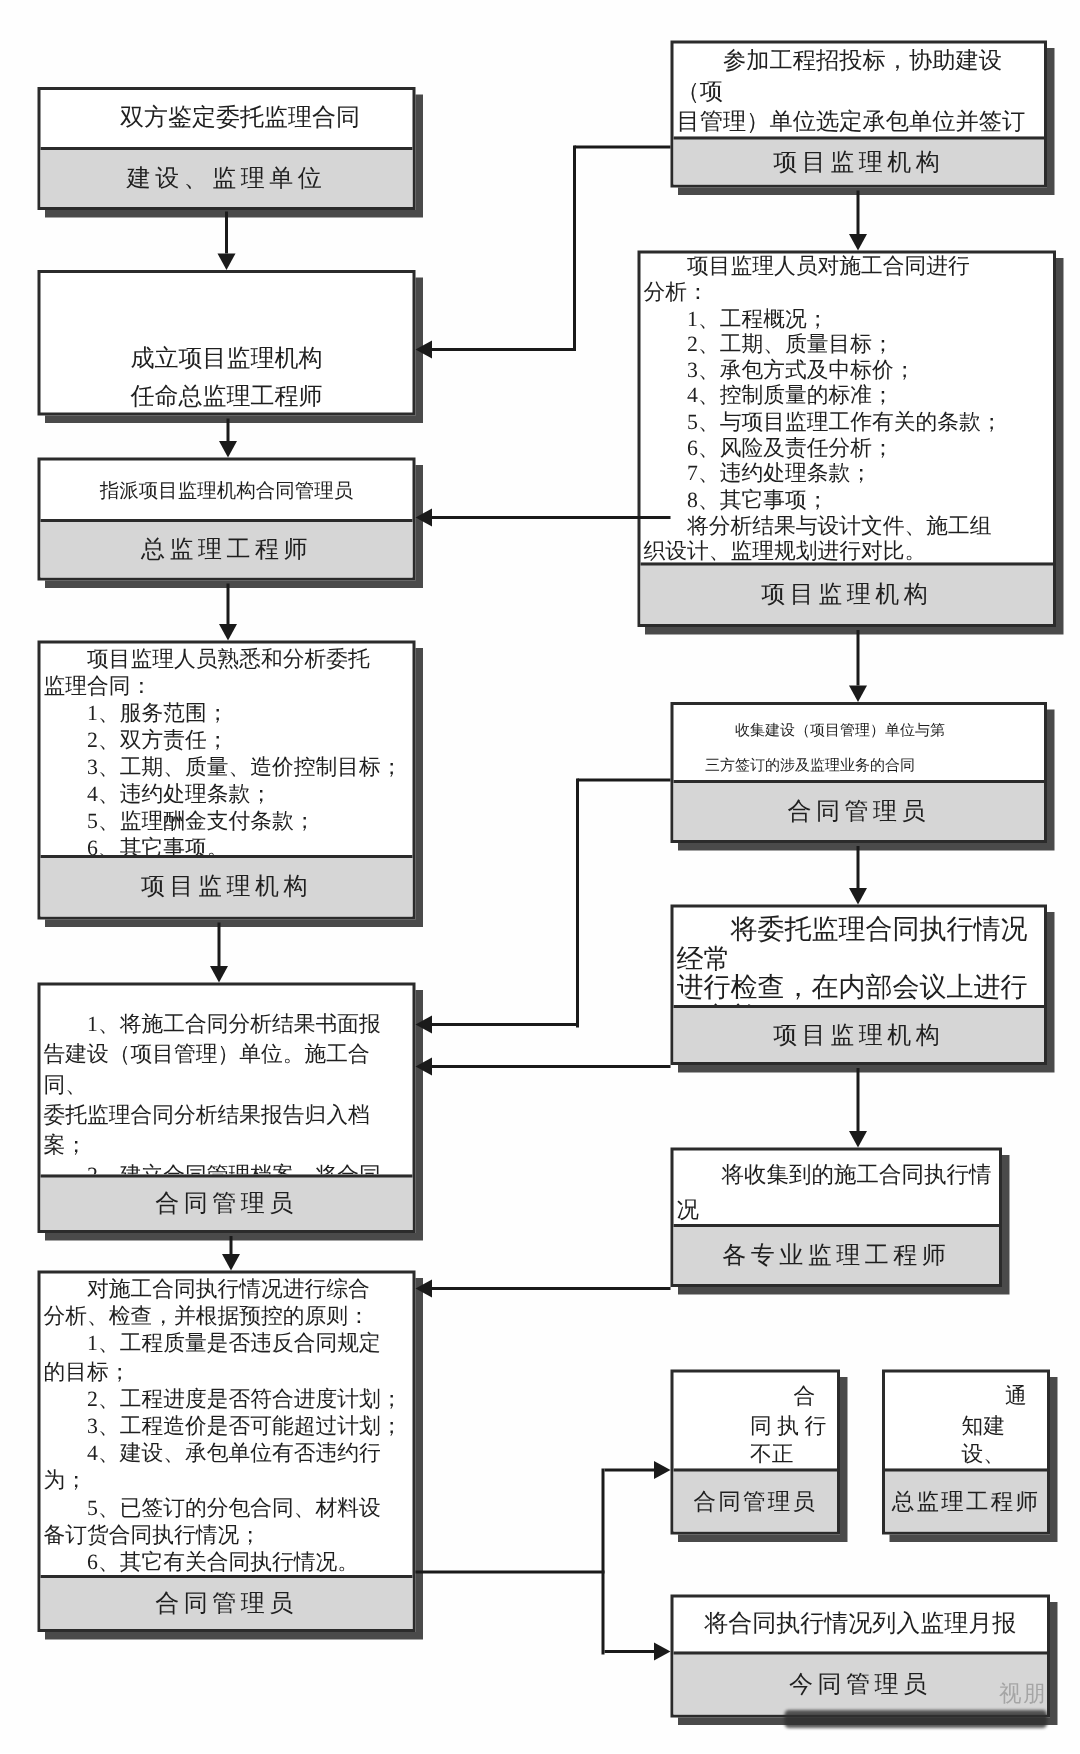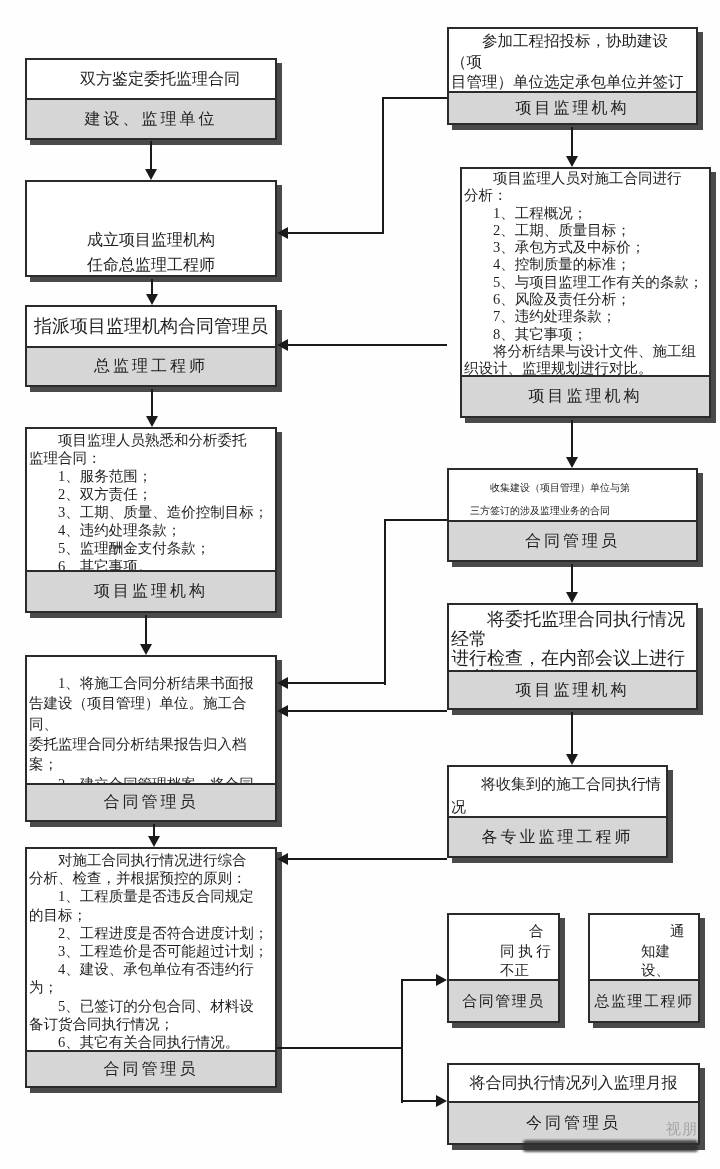--- a/index.html
+++ b/index.html
@@ -19,21 +19,21 @@
   .band{
     box-sizing:border-box;border-top:2px solid #2b2b2b;background:#d6d6d6;
     display:flex;align-items:center;justify-content:center;
     font-size:16px;letter-spacing:3px;flex:none;
   }
   .band-sm{font-size:15px;letter-spacing:1.5px;}
   .center{text-align:center;}
   
   .bl1{font-size:16px;line-height:37px;margin-left:18px;}
   .bl2{font-size:16px;line-height:25px;padding-top:3px;margin-top:42px;}
-  .bl3{font-size:18px;line-height:39px;}
+  .bl3{font-size:13px;line-height:39px;}
   .bl4{line-height:18px;padding-top:2px;}
   .bl5{line-height:20.3px;padding-top:16px;}
   .bl6{line-height:18.2px;padding-top:2px;}
   .br1{font-size:15.5px;line-height:20.5px;padding-top:2px;}
   .br2{line-height:17.3px;padding-top:1px;}
   .br3{font-size:10px;line-height:23px;padding-top:6px;margin-left:19px;}
   .br4{font-size:18px;line-height:19.5px;padding-top:5px;border-radius:23px;}
   .br5{font-size:15px;line-height:23px;padding-top:6px;}
   .ba{line-height:19.5px;padding-top:7px;padding-left:3px;padding-right:3px;margin-left:48px;}
   .bbm{font-size:16px;line-height:35px;}
@@ -105,21 +105,21 @@
     <div class="band" style="height:36px">合同管理员</div>
   </div>
 
   <div class="box" style="left:447px;top:27px;width:251px;height:98px">
     <div class="body br1">　　参加工程招投标，协助建设（项
 目管理）单位选定承包单位并签订施
 工合同。</div>
     <div class="band" style="height:32px">项目监理机构</div>
   </div>
 
-  <div class="box" style="left:460px;top:167px;width:251px;height:251px">
+  <div class="box" style="left:425px;top:167px;width:279px;height:251px">
     <div class="body br2">　　项目监理人员对施工合同进行
 分析：
 　　1、工程概况；
 　　2、工期、质量目标；
 　　3、承包方式及中标价；
 　　4、控制质量的标准；
 　　5、与项目监理工作有关的条款；
 　　6、风险及责任分析；
 　　7、违约处理条款；
 　　8、其它事项；

